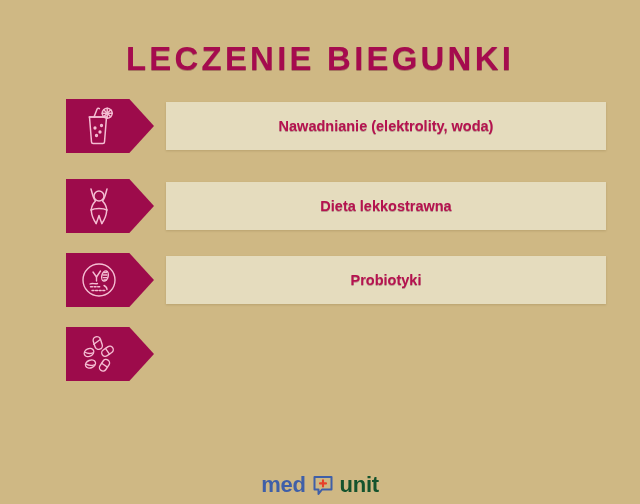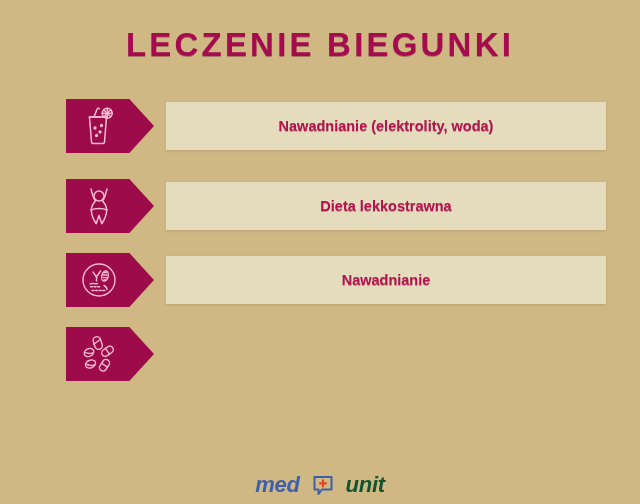--- a/index.html
+++ b/index.html
@@ -17,21 +17,21 @@
     width: 640px;
     height: 504px;
     background: #cfb884;
     box-sizing: border-box;
     overflow: hidden;
   }
 
   
   #title {
     position: absolute;
-    top: 26px;
+    top: 40px;
     left: 0;
     width: 640px;
     text-align: center;
     font-family: "Liberation Sans", sans-serif;
     font-size: 33px;
     font-weight: bold;
     letter-spacing: 3.2px;
     color: #a50b4e;
     text-shadow: 0 1px 0 rgba(90,0,35,0.35);
     white-space: nowrap;
@@ -100,22 +100,21 @@
 
   
   #logo {
     position: absolute;
     left: 0;
     bottom: 8px;
     width: 640px;
     display: flex;
     align-items: center;
     justify-content: center;
-    gap: 12px;
-    font-style: italic;
+    gap: 6px;
   }
   #logo .lw {
     font-family: "Liberation Sans", sans-serif;
     font-size: 22px;
     font-weight: bold;
     letter-spacing: -0.3px;
     line-height: 1;
   }
   #logo .lw.blue { color: #3f5fa8; }
   #logo .lw.red  { color: #14532d; }
@@ -194,21 +193,21 @@
             <path d="M23.5 12.5 L26.5 12.5 M23 15 L27 15 M23.2 17.6 L27 17.6 M24 20 L26.5 20"></path>
             <path d="M10 24 C12.5 22.5 15 24.5 17.5 23.5"></path>
             <path d="M10.5 26.8 h10" stroke-dasharray="2 1.6"></path>
             <path d="M12 30.5 h14" stroke-dasharray="2 1.6"></path>
             <path d="M24 25.5 c2 1 3 2.5 3 4"></path>
           </g>
         </svg>
       </span>
     </div>
     <div class="bar">
-      <span class="label">Nawadnianie</span>
+      <span class="label">Probiotyki</span>
     </div>
   </div>
 
   <div class="row r3">
     <div class="badge">
       <span class="ico">
         <svg viewBox="0 0 38 40">
           <g fill="none" stroke="#f4bdd2" stroke-width="1.4" stroke-linecap="round" stroke-linejoin="round">
             <rect x="14" y="2.5" width="7.5" height="13" rx="3.75" transform="rotate(-18 17.75 9)"></rect>
             <path d="M13.6 9 L20.8 6.6" transform="rotate(-18 17.75 9)"></path>

